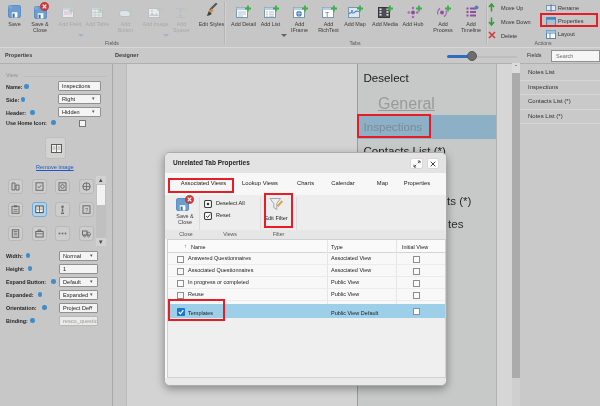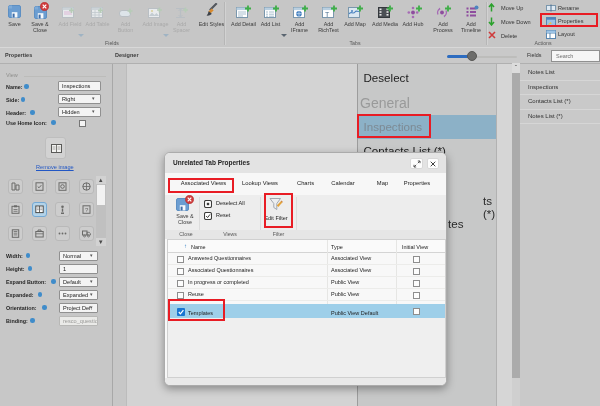--- a/index.html
+++ b/index.html
@@ -349,24 +349,24 @@
   <div class="pinput" style="left:59px;top:251.5px;width:39px;height:10px;overflow:hidden;white-space:nowrap;color:#9a9a98;border-color:#b8b8b6;background:#eaeae8;">resco_question</div>
 </div>
 
 <div class="a" style="left:113px;top:64px;width:14px;height:342px;background:#c7c7c7;border-right:1px solid #bcbcbc;box-sizing:border-box;"></div>
 
 <div class="a" style="left:127px;top:64px;width:369px;height:342px;background:#d3d3d3;"></div>
 
 <div class="a" id="tablist" style="left:357px;top:64px;width:139px;height:342px;background:#c7c8c8;border-left:1px solid #9c9c9c;box-sizing:border-box;">
   <div class="a" style="left:0;top:51px;width:139px;height:24px;background:#8cb1c7;"></div>
   <div class="a" style="left:5.5px;top:7px;font-size:11.6px;color:#1c1c1c;">Deselect</div>
-  <div class="a" style="left:2px;top:31px;font-size:14px;color:#999a9a;">General</div>
+  <div class="a" style="left:20px;top:31px;font-size:16px;color:#999a9a;text-decoration:underline;">General</div>
   <div class="a" style="left:5.5px;top:55.5px;font-size:11.6px;color:#7d8a94;">Inspections</div>
   <div class="a" style="left:5.5px;top:80px;font-size:11.6px;color:#1c1c1c;">Contacts List (*)</div>
-  <div class="a" style="left:89px;top:130px;font-size:11.6px;color:#2a2a2a;margin-left:36px;">ts (*)</div>
+  <div class="a" style="left:89px;top:130px;font-size:11.6px;color:#2a2a2a;">ts (*)</div>
   <div class="a" style="left:90px;top:153px;font-size:11.6px;color:#2a2a2a;">tes</div>
 </div>
 
 <div class="a" style="left:496px;top:64px;width:24px;height:342px;background:#d6d6d6;border-left:1px solid #b2b2b2;border-right:1px solid #a8a8a8;box-sizing:border-box;">
   <div class="a" style="left:15px;top:0;width:8px;height:342px;background:#cfcfcf;"></div>
   <div class="a" style="left:15px;top:9px;width:8px;height:305px;background:#ababab;"></div>
   <div class="a" style="left:15px;top:-1px;width:8px;height:10px;background:#dcdcdc;color:#505050;font-size:7px;text-align:center;line-height:10px;">ˆ</div>
 </div>
 
 <div class="a" id="fields" style="left:520px;top:64px;width:80px;height:342px;background:#c9c9c9;">

